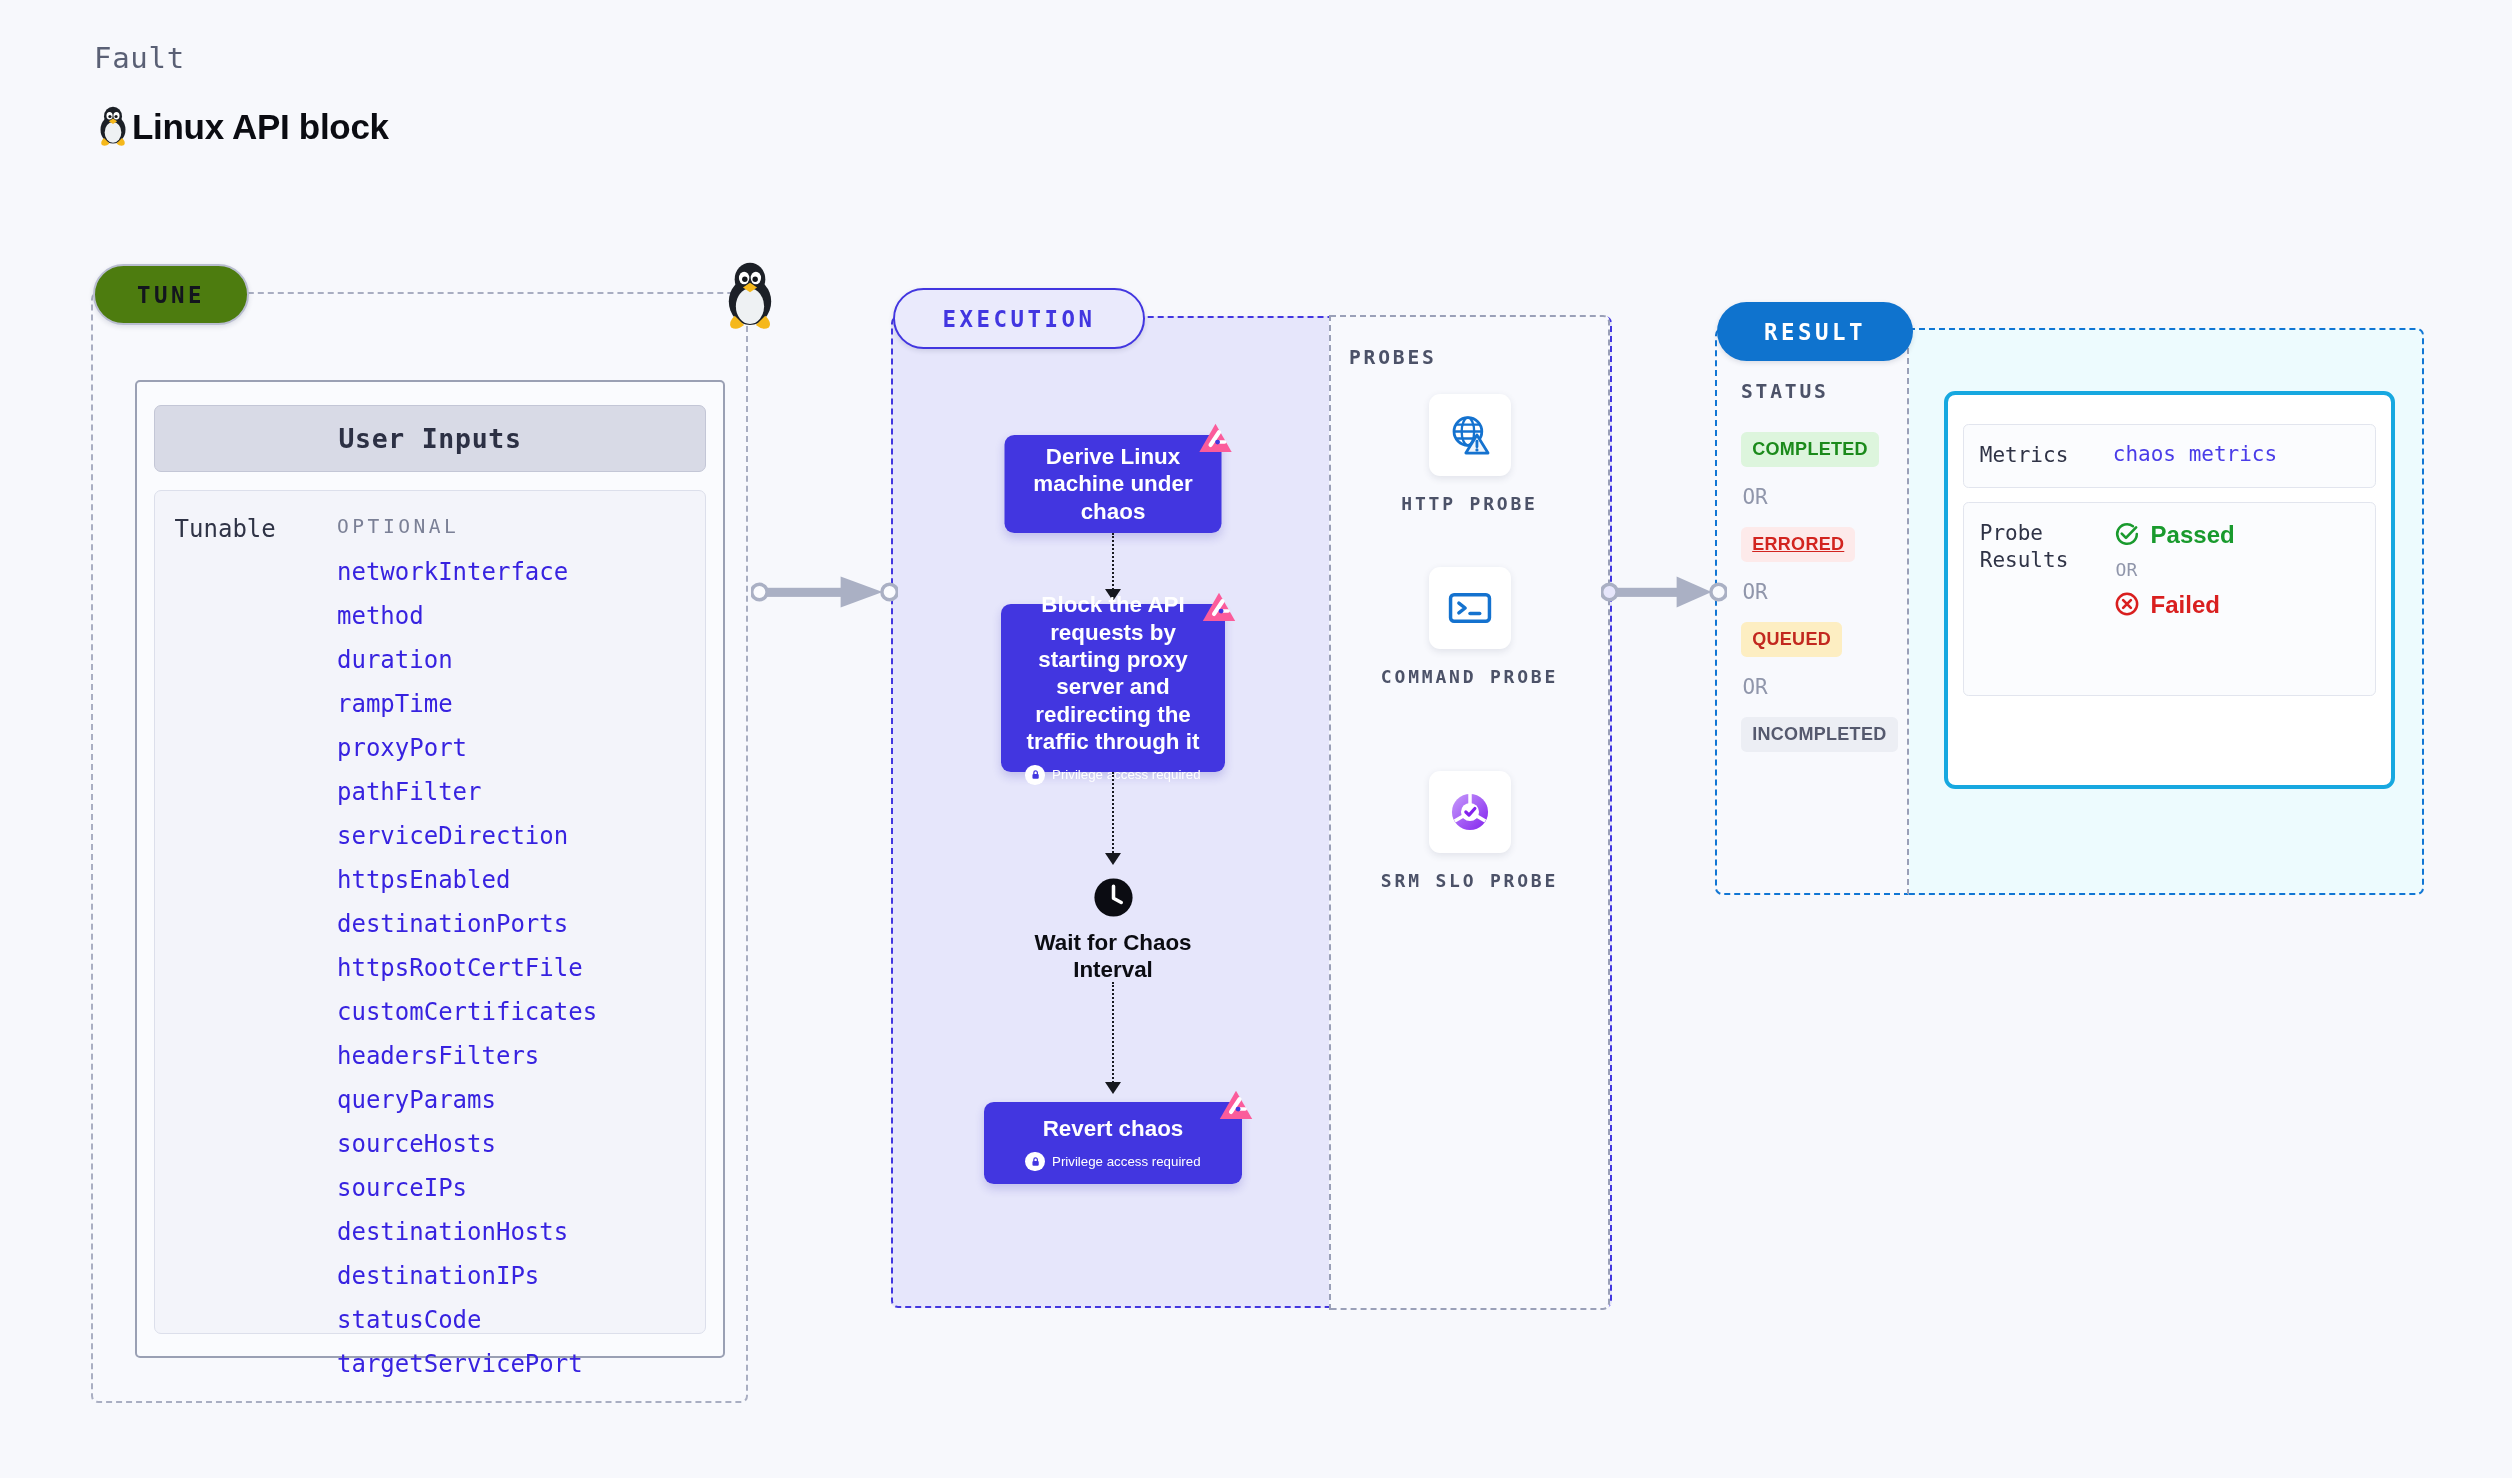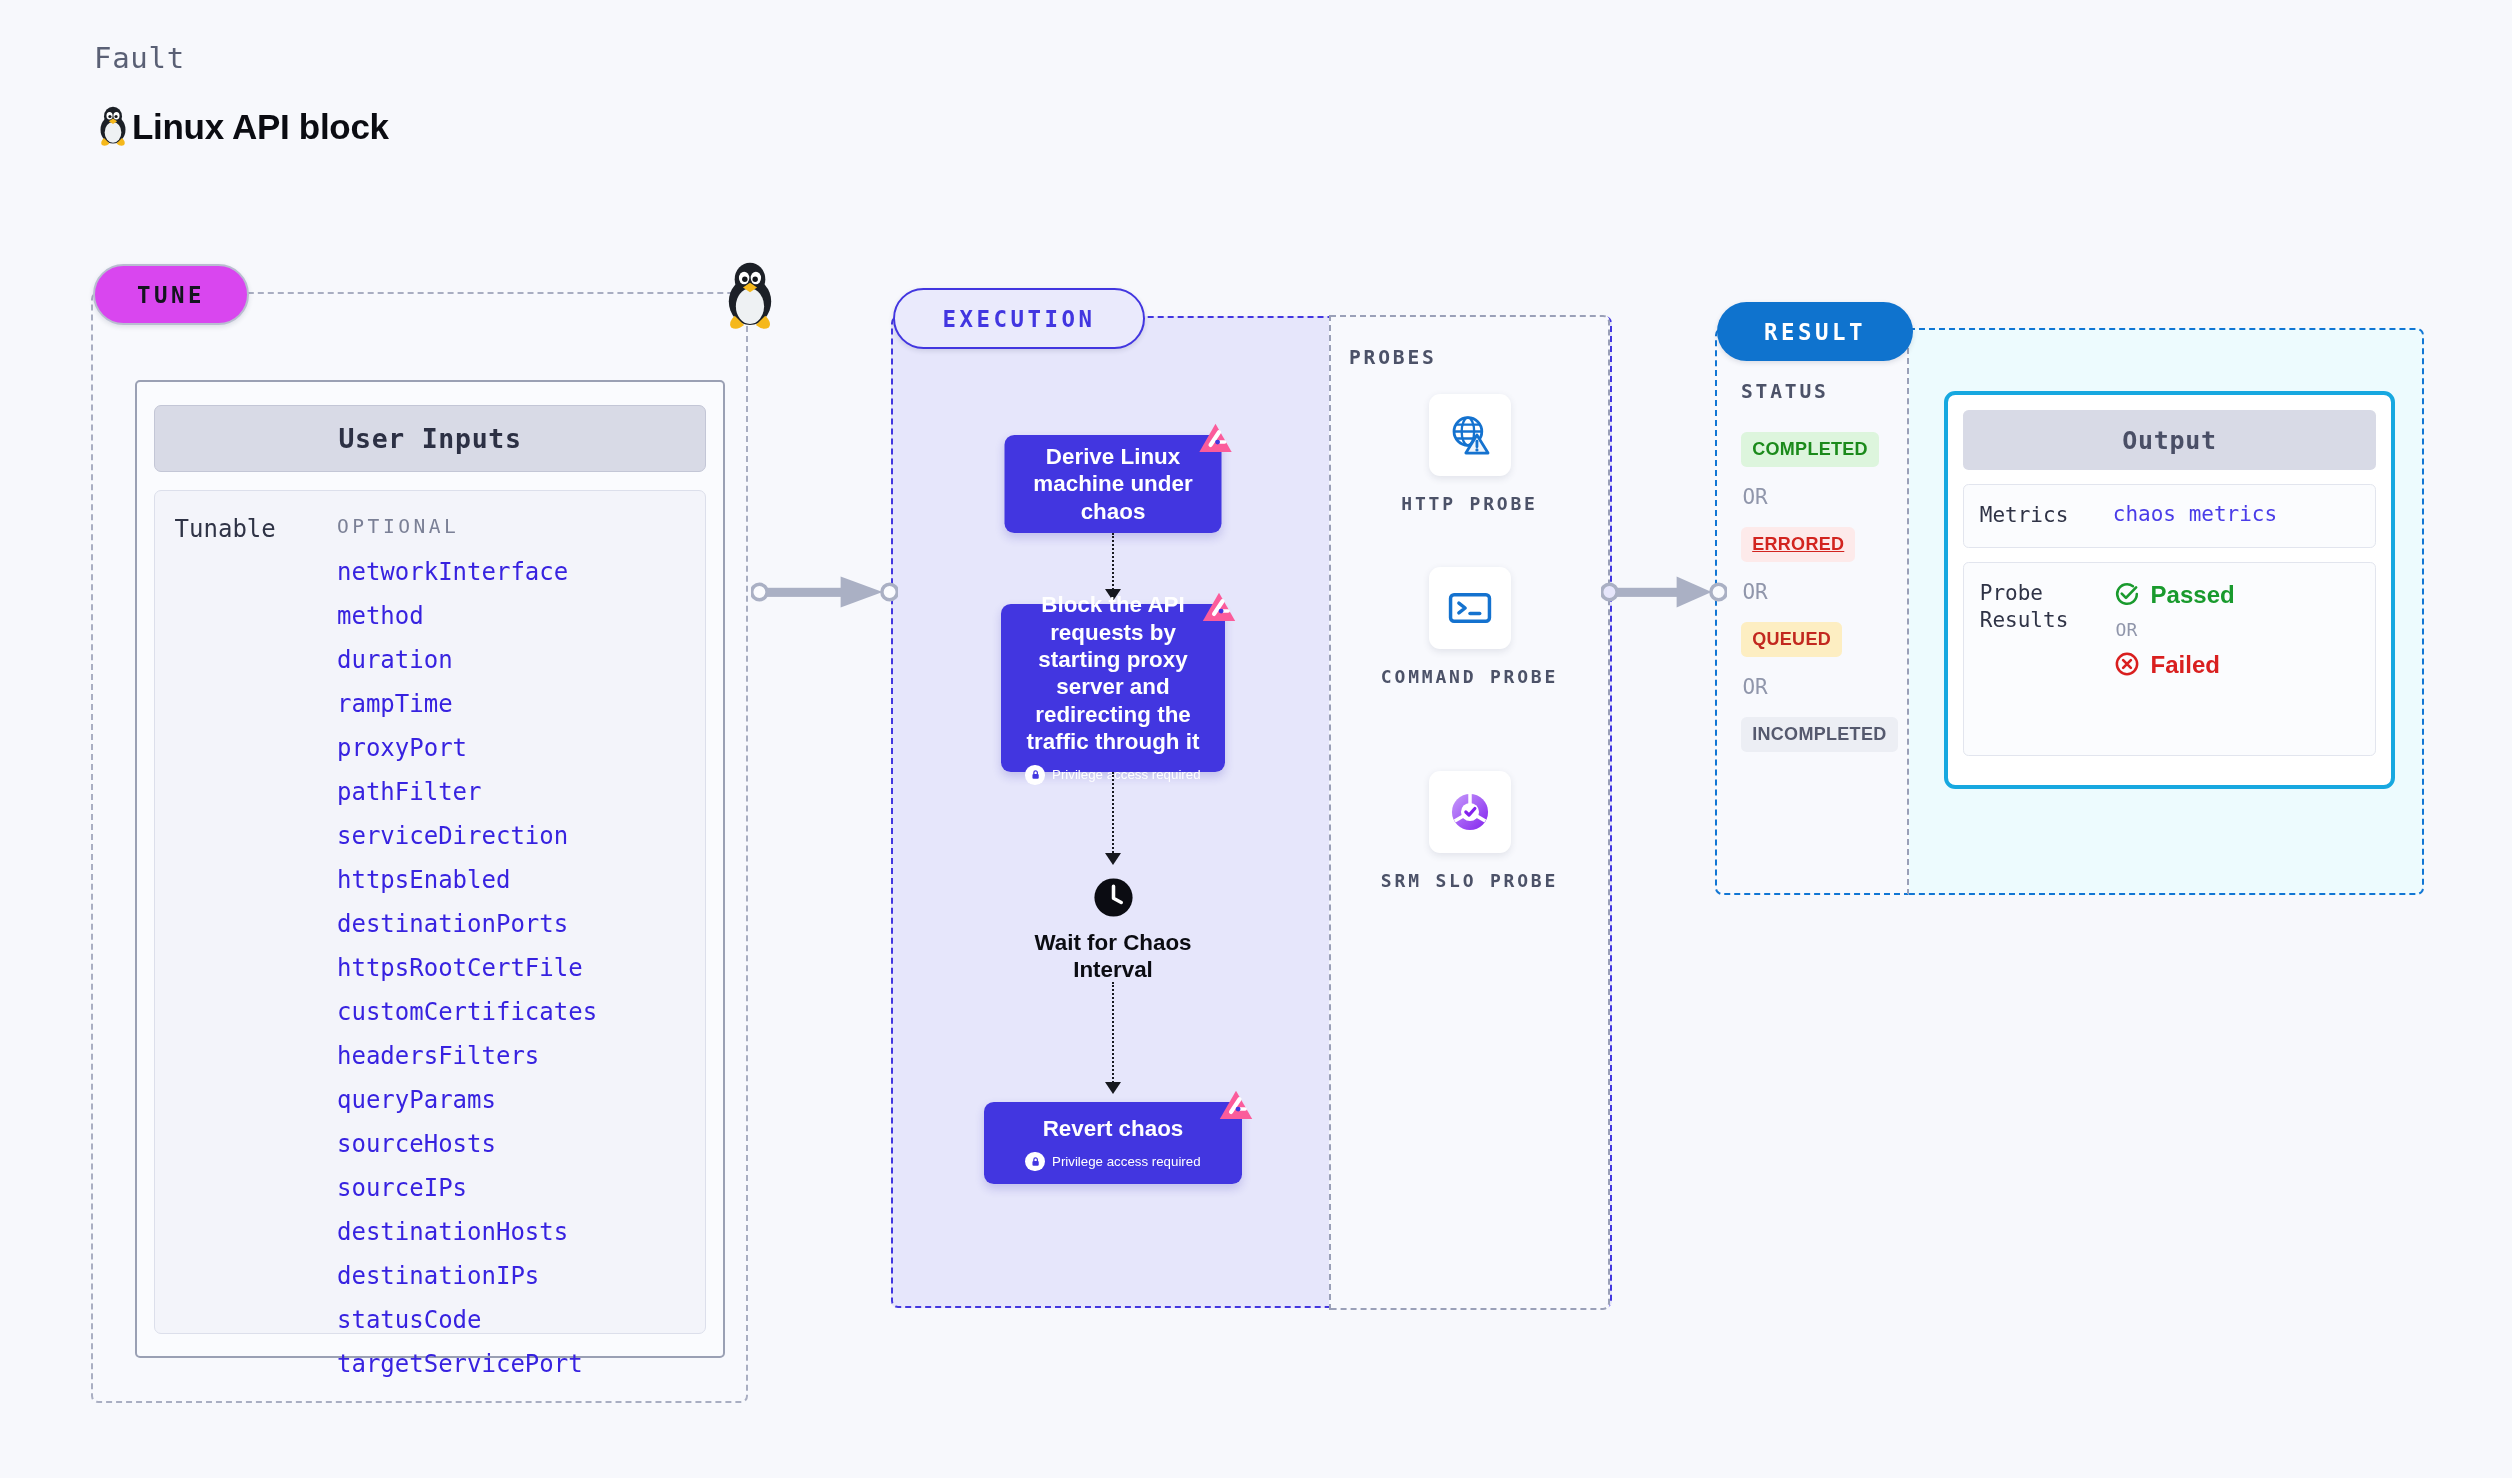--- a/index.html
+++ b/index.html
@@ -28,21 +28,21 @@
     box-shadow: 0 2.1px 4.9px rgba(30,35,70,.13);
   }
 
   
   #tune-panel {
     position: absolute; left: 91px; top: 292px; width: 657px; height: 1111px;
     border: 2.8px dashed #a9aec2; border-radius: 7px; background: #f8f9fd;
   }
   #tune-chip {
     left: 93px; top: 264px; width: 156px; height: 61px;
-    background: #d946ef; border: 2.8px solid #b9bdd0; color: #13151e; font-size: 22.4px;
+    background: #4d7c0f; border: 2.8px solid #b9bdd0; color: #13151e; font-size: 22.4px;
   }
   #tux-border {
     position: absolute; left: 718px; top: 258px; width: 64px; height: 73px; z-index: 40;
   }
   #user-inputs-card {
     position: absolute; left: 42px; top: 86px; width: 590px; height: 978px;
     border: 2.8px solid #9aa0b4; border-radius: 5px; background: #fafbfe;
     padding: 23px 17px;
   }
   #user-inputs-header {
@@ -432,21 +432,20 @@
     <div class="or-text">OR</div>
 
     <span class="status-badge" style="color:#c2281f; background:#fdeec2;">QUEUED</span>
     <div class="or-text">OR</div>
 
     <span class="status-badge" style="color:#55596e; background:#eceef4;">INCOMPLETED</span>
   </div>
 
   <div id="output-region">
     <div id="output-card">
-      <div id="output-header">Output</div>
 
       <div class="out-row">
         <div class="out-key">Metrics</div>
         <div class="out-val-metrics">chaos metrics</div>
       </div>
 
       <div class="out-row" style="height:194px;">
         <div class="out-key">Probe Results</div>
         <div>
           <div class="pr-line">

